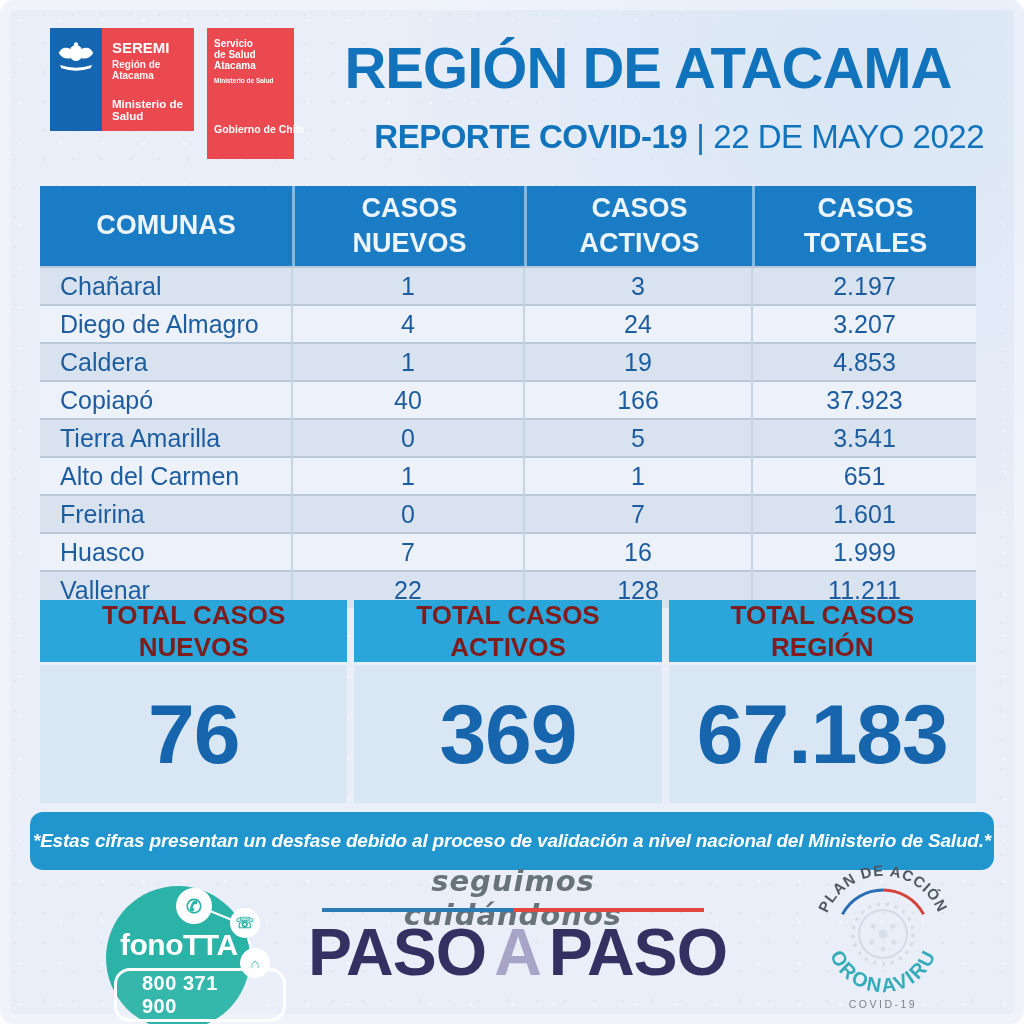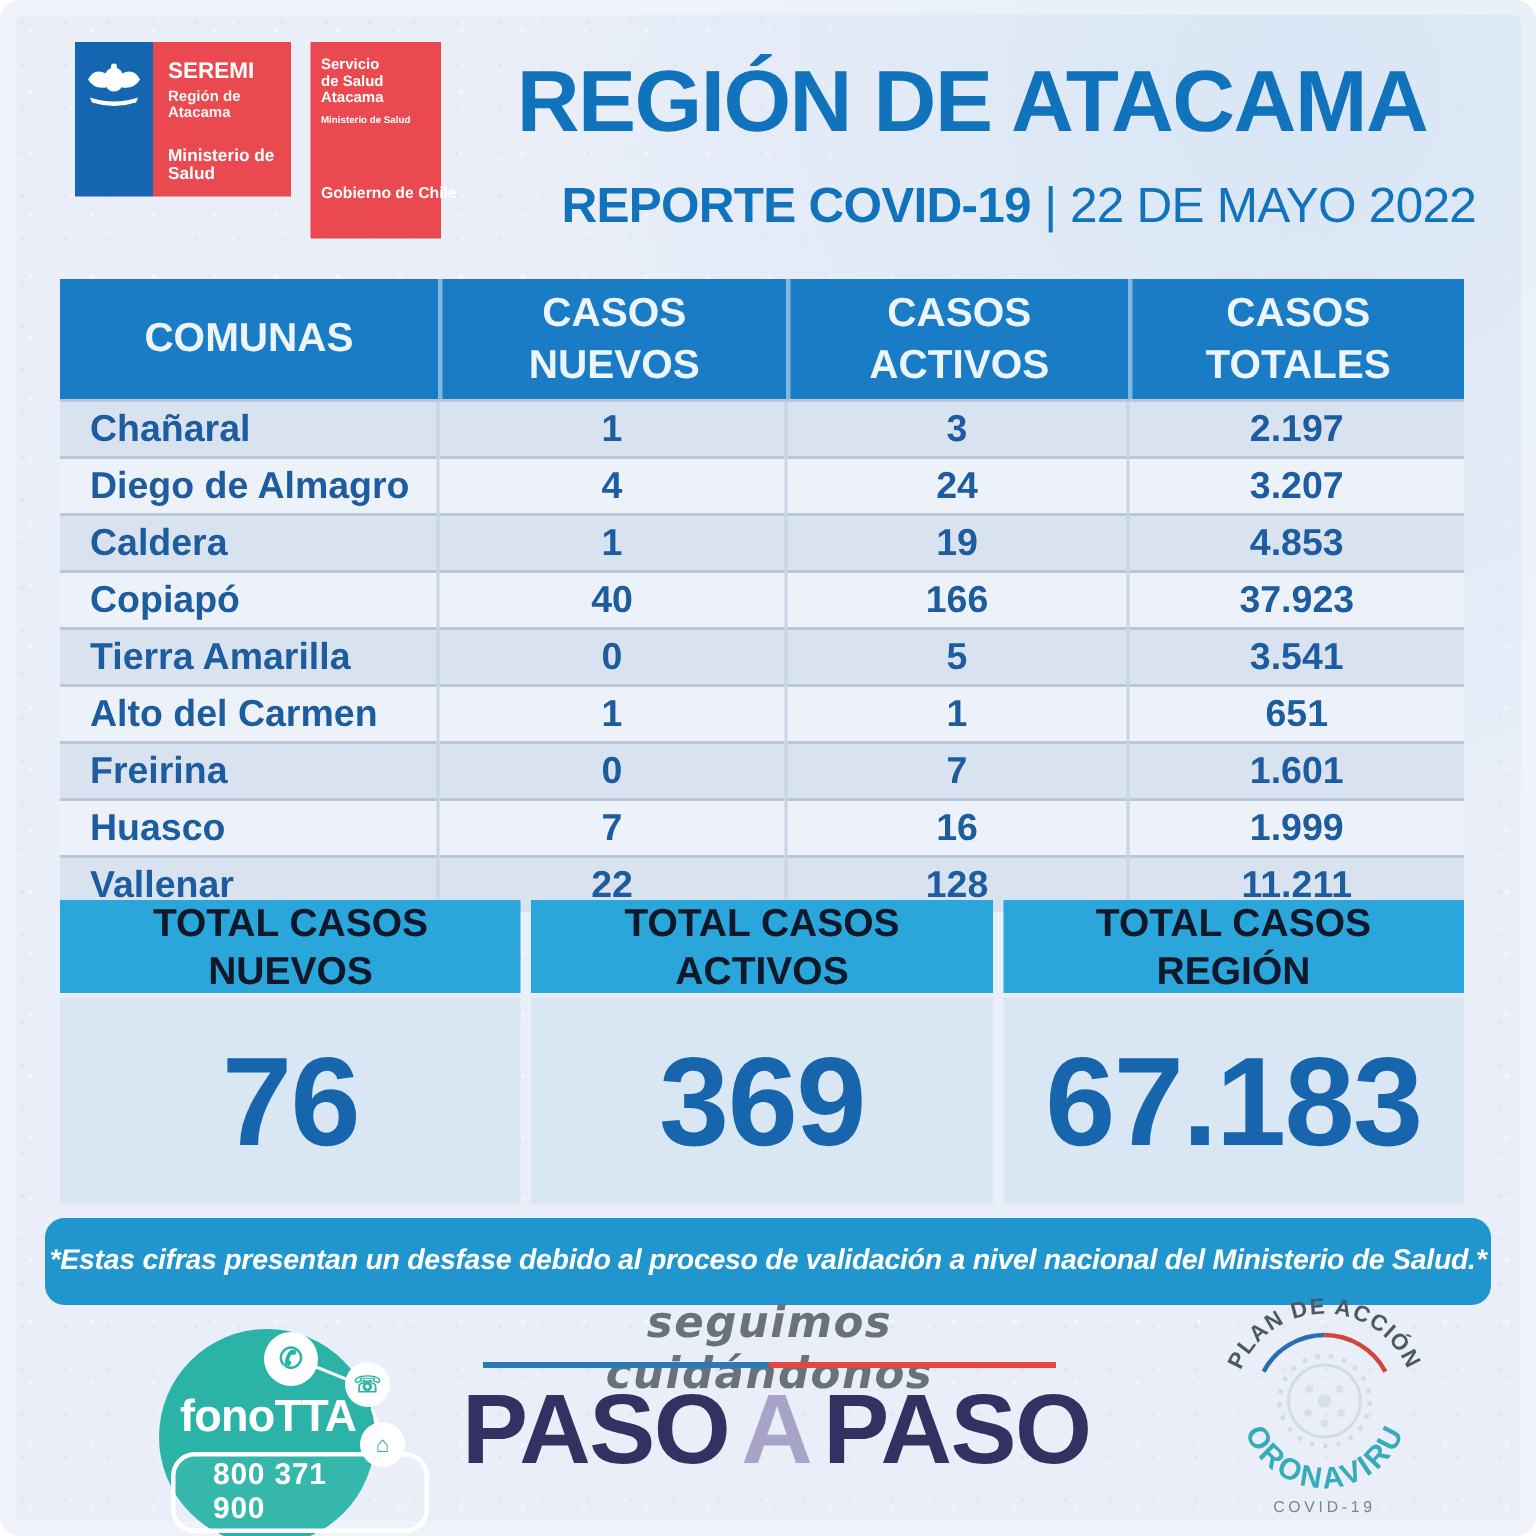--- a/index.html
+++ b/index.html
@@ -32,28 +32,28 @@
   .page-subtitle{position:absolute;left:312px;top:118px;width:672px;text-align:right;
     color:#1073bb;font-size:33px;letter-spacing:-0.5px;}
   .page-subtitle .bold{font-weight:bold;}
   .page-subtitle .sep{padding:0 9px;font-weight:normal;}
   
   table.cases{position:absolute;left:40px;top:186px;width:936px;border-collapse:collapse;table-layout:fixed;}
   table.cases th{background:#1b7cc6;color:#ecf5fd;height:80px;font-size:27px;font-weight:bold;padding:0;}
   table.cases th .th-inner{display:flex;flex-direction:column;justify-content:center;line-height:1.3;height:80px;}
   table.cases th + th .th-inner{border-left:3px solid rgba(255,255,255,.45);}
   table.cases td{height:36px;font-size:25px;color:#1d5c9e;text-align:center;
-    border-top:2px solid #b9c7da;border-left:2px solid #c7d4e4;padding:0;font-weight:bold;}
+    border-top:2px solid #b9c7da;border-left:2px solid #c7d4e4;padding:0;}
   table.cases td:first-child{text-align:left;padding-left:20px;border-left:none;}
   table.cases tbody tr:nth-child(odd){background:#d9e3f0;}
   table.cases tbody tr:nth-child(even){background:#edf2fa;}
   
   .totals{position:absolute;left:40px;top:600px;width:936px;display:flex;gap:7px;}
   .tcard{flex:1;display:flex;flex-direction:column;gap:3px;}
-  .tcard .thead{background:#2ba6da;color:#0f172a;height:62px;display:flex;flex-direction:column;
+  .tcard .thead{background:#2ba6da;color:#7f1d1d;height:62px;display:flex;flex-direction:column;
     justify-content:center;text-align:center;font-size:26px;font-weight:bold;line-height:1.25;}
   .tcard .tval{background:#d9e7f5;height:138px;display:flex;align-items:center;justify-content:center;
     font-size:84px;font-weight:bold;color:#1766ad;letter-spacing:-1px;}
   
   .disclaimer{position:absolute;left:30px;top:812px;width:964px;height:58px;background:#2095ce;
     border-radius:13px;color:#fff;display:flex;align-items:center;justify-content:center;
     font-size:19px;font-weight:bold;font-style:italic;white-space:nowrap;letter-spacing:-0.2px;}
   
   .fonotta{position:absolute;left:106px;top:882px;width:180px;height:144px;}
   .fonotta .circle{position:absolute;left:0;top:4px;width:144px;height:144px;border-radius:50%;background:#2ab3a6;}

